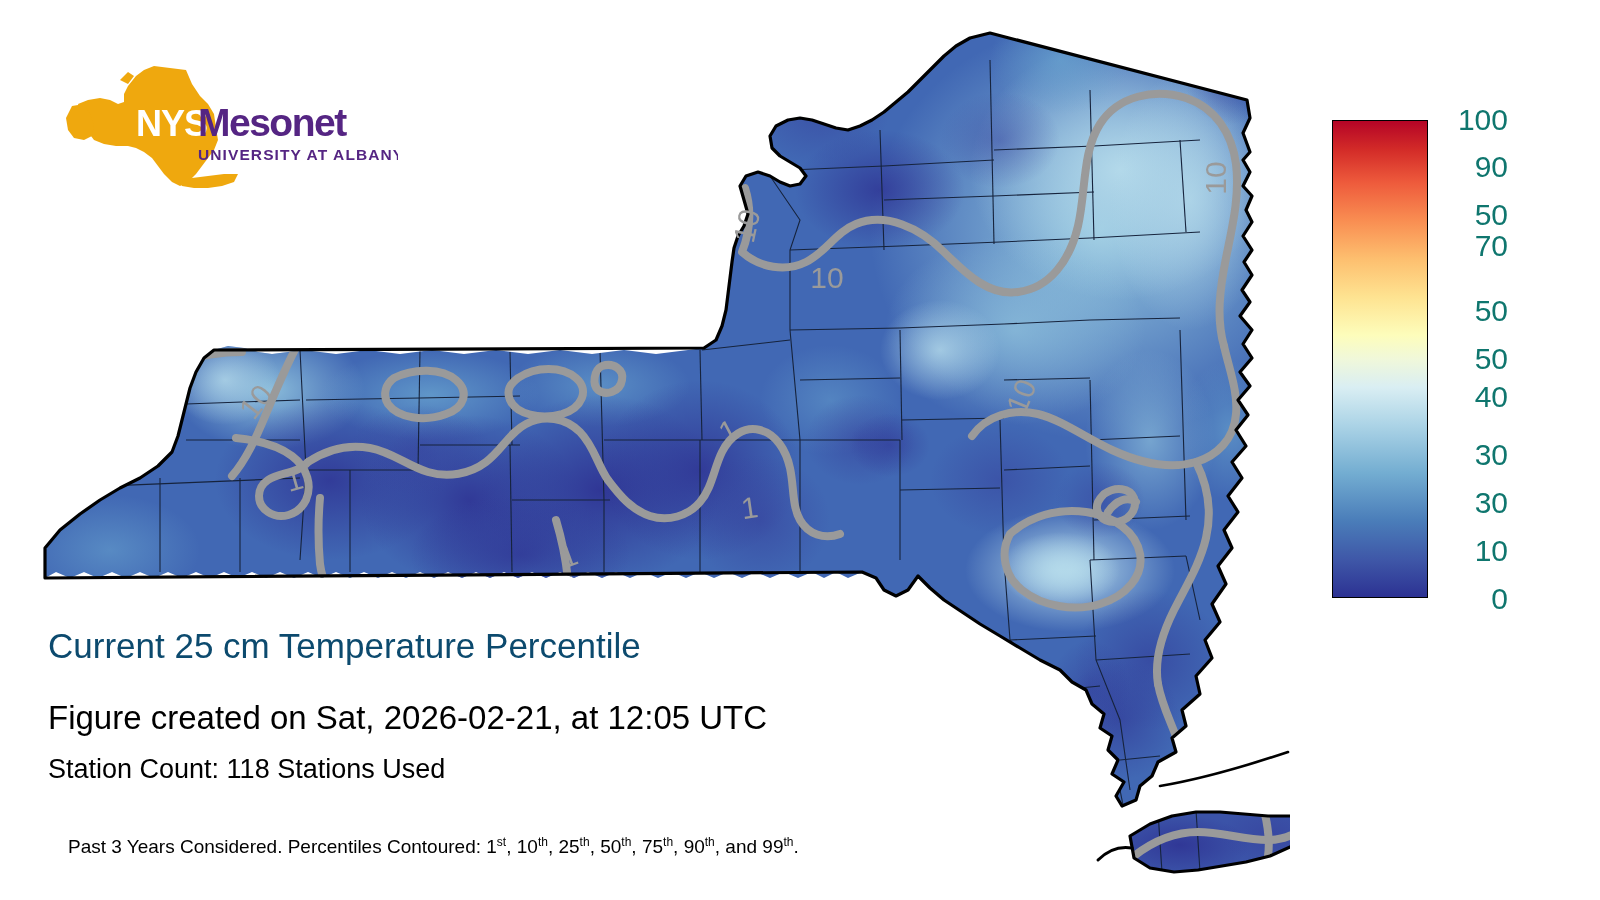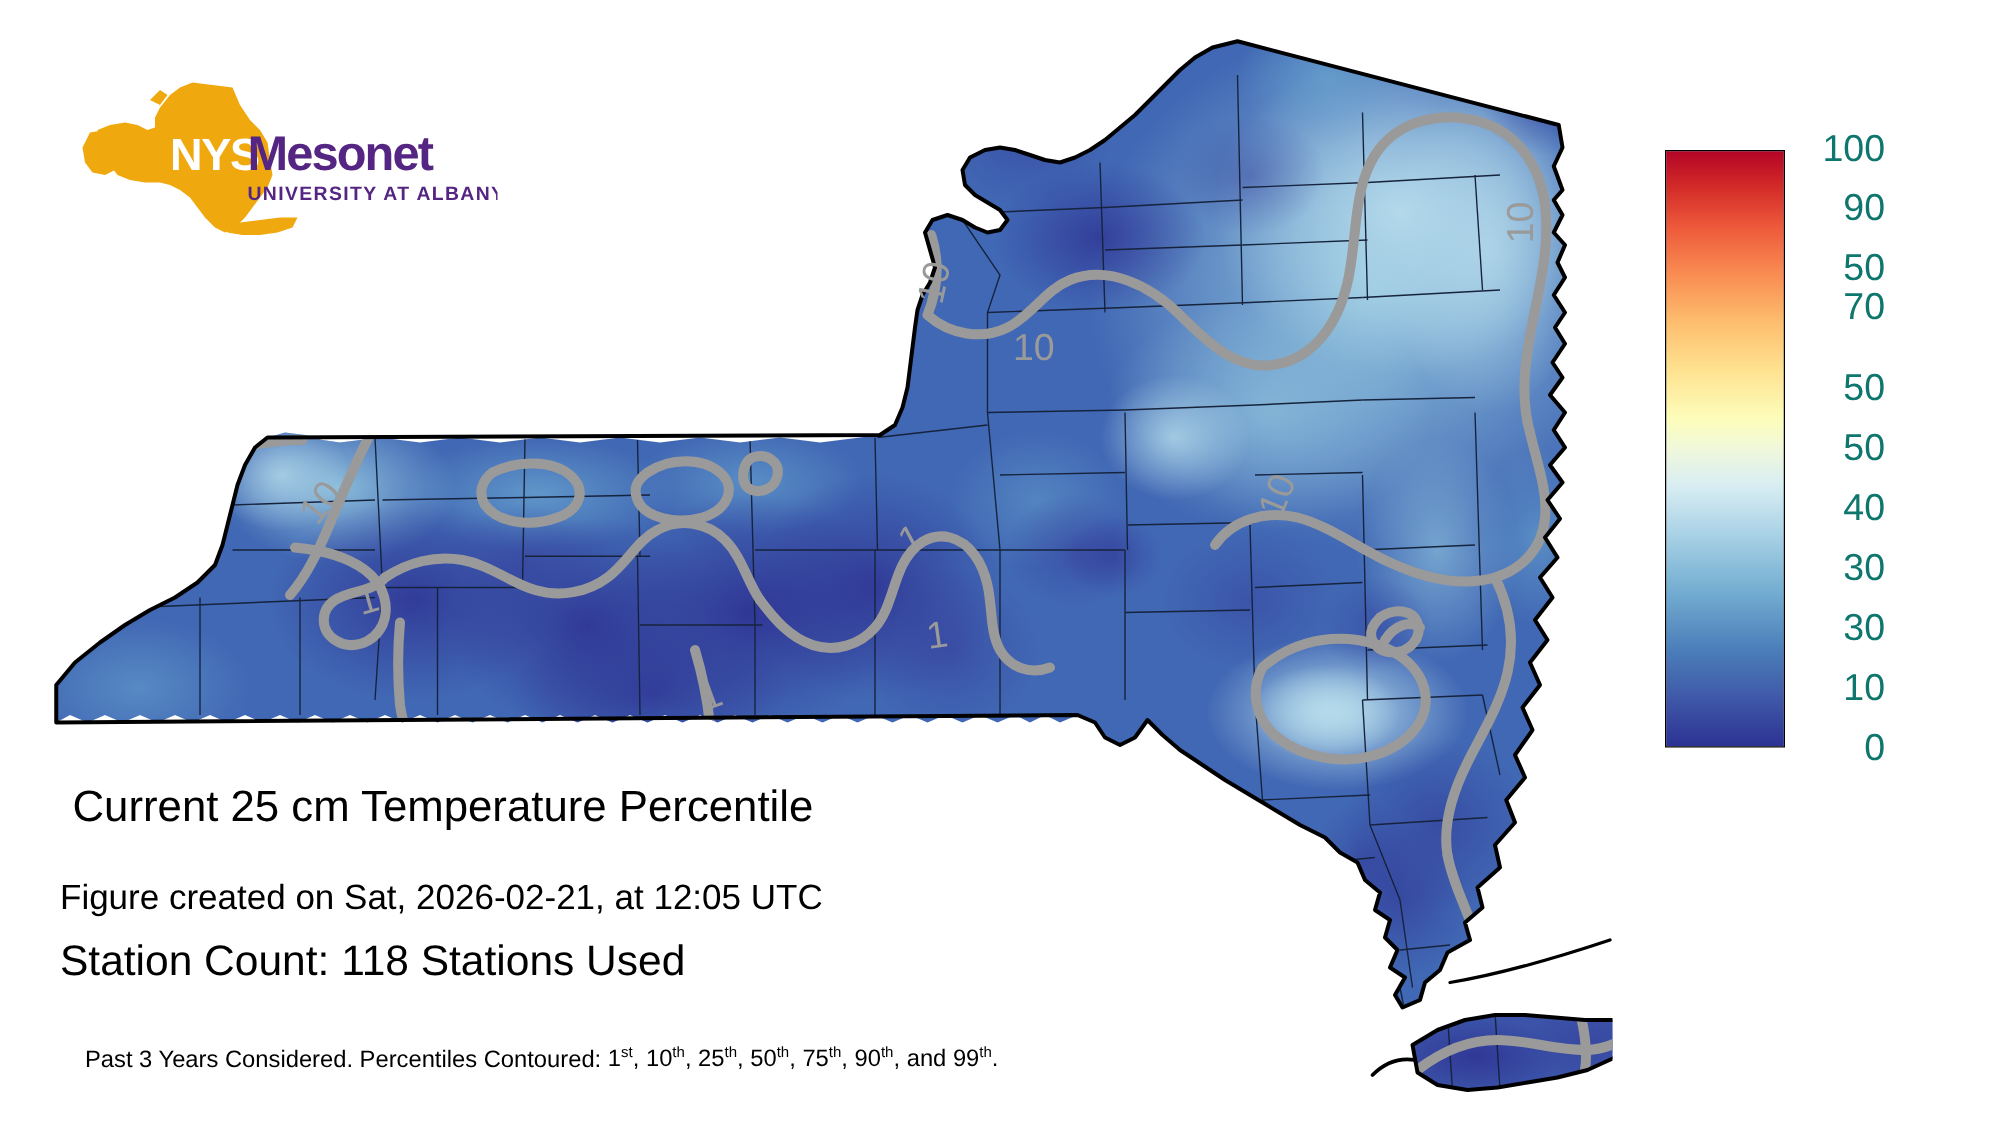--- a/index.html
+++ b/index.html
@@ -84,37 +84,36 @@
     white-space: nowrap;
   }
 
   
   #title {
     position: absolute;
     left: 48px;
     top: 625px;
     font-size: 35px;
     line-height: 42px;
-    color: #000000;
+    color: #0c4a6e;
     white-space: nowrap;
-    margin-left: 10px;
   }
   #created-line {
     position: absolute;
     left: 48px;
     top: 702px;
-    font-size: 28px;
+    font-size: 33px;
     line-height: 32px;
     white-space: nowrap;
   }
   #station-line {
     position: absolute;
     left: 48px;
     top: 753px;
-    font-size: 34px;
+    font-size: 27px;
     line-height: 32px;
     white-space: nowrap;
   }
   #footnote {
     position: absolute;
     left: 48px;
     top: 830px;
     font-size: 19px;
     line-height: 24px;
     white-space: nowrap;
@@ -452,21 +451,21 @@
 <div id="colorbar-wrap">
   <div id="colorbar"></div>
 </div>
 <div id="colorbar-ticklabels">
   <div class="cb-tick" style="top:0px">100</div>
   <div class="cb-tick" style="top:47px">90</div>
   <div class="cb-tick" style="top:95px">50</div>
   <div class="cb-tick" style="top:126px">70</div>
   <div class="cb-tick" style="top:191px">50</div>
   <div class="cb-tick" style="top:239px">50</div>
-  <div class="cb-tick" style="top:287px">40</div>
+  <div class="cb-tick" style="top:277px">40</div>
   <div class="cb-tick" style="top:335px">30</div>
   <div class="cb-tick" style="top:383px">30</div>
   <div class="cb-tick" style="top:431px">10</div>
   <div class="cb-tick" style="top:479px">0</div>
 </div>
 
 <div id="title">Current 25 cm Temperature Percentile</div>
 <div id="created-line">Figure created on Sat, 2026-02-21, at 12:05 UTC</div>
 <div id="station-line">Station Count: 118 Stations Used</div>
 <div id="footnote">

